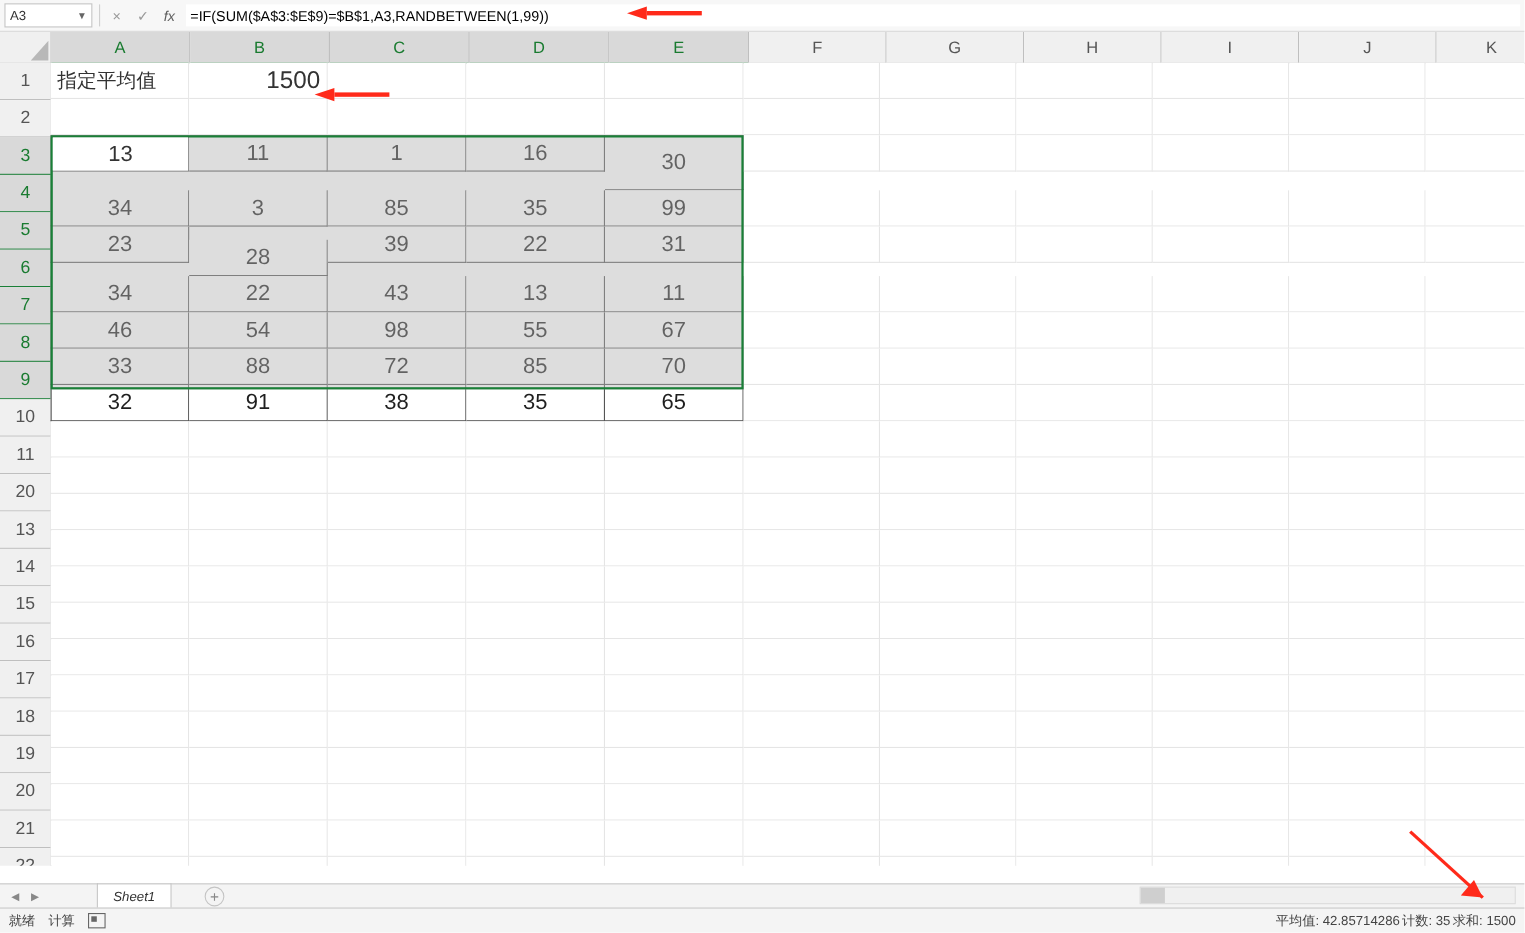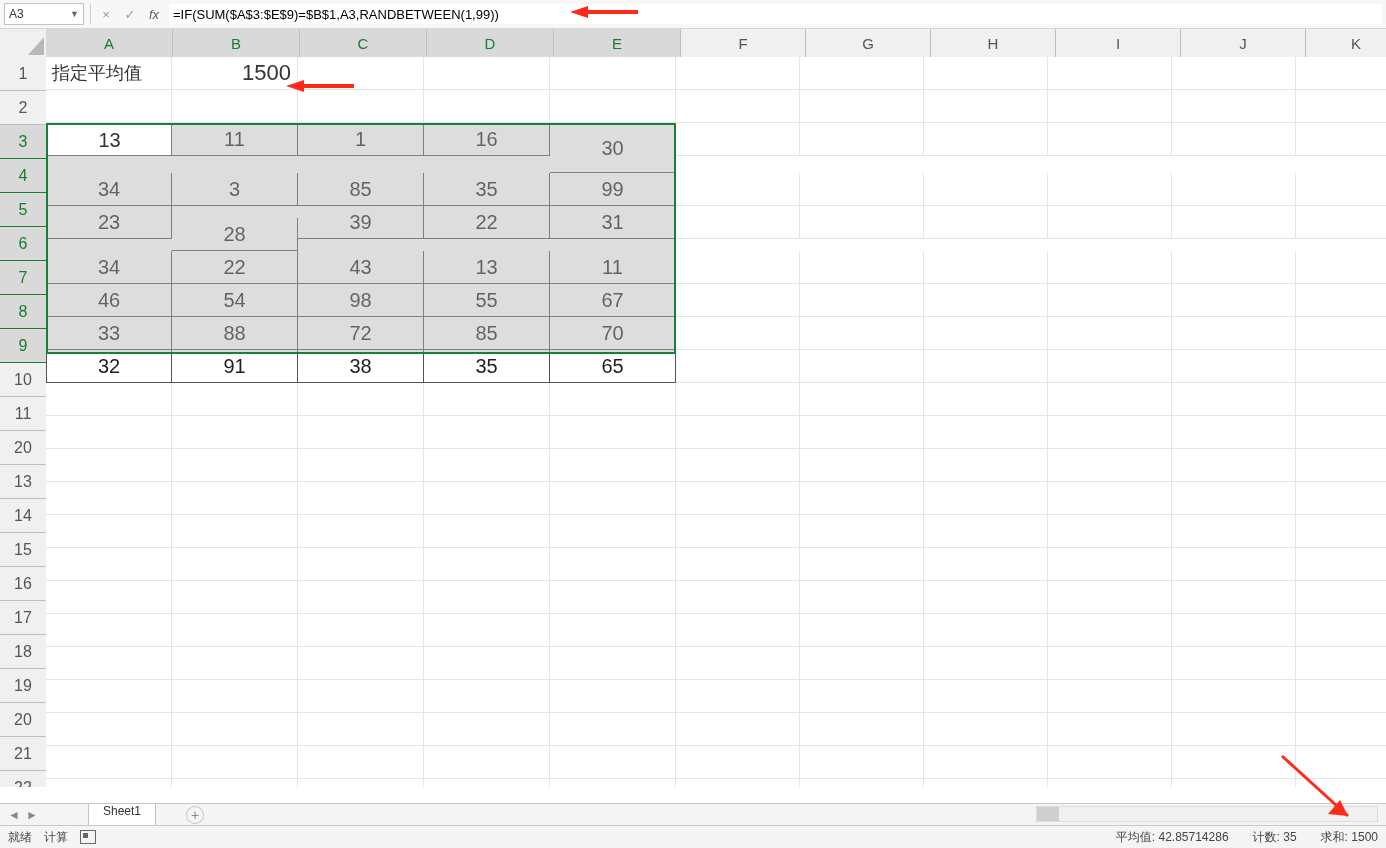--- a/index.html
+++ b/index.html
@@ -211,20 +211,22 @@
     padding-left: 8px;
     color: #888;
   }
   .tab {
     padding: 0 14px;
     height: 22px;
     background: #fff;
     border: 1px solid #c4c4c4;
     border-bottom: 2px solid #197b30;
     display: flex;
+    align-items: center;
+    font-style: italic;
   }
   .tab-add {
     margin-left: 30px;
     color: #888;
     font-size: 14px;
     border: 1px solid #c4c4c4;
     border-radius: 50%;
     width: 16px; height: 16px;
     display: flex;
     align-items: center;
@@ -262,21 +264,21 @@
     justify-content: space-between;
   }
   .status-left {
     display: flex;
     gap: 12px;
     align-items: center;
     color: #444;
   }
   .status-right {
     display: flex;
-    gap: 24px;
+    gap: 2px;
     color: #444;
   }
   .macro-icon {
     display: inline-block;
     width: 14px; height: 12px;
     border: 1px solid #666;
     position: relative;
   }
   .macro-icon::after {
     content: "";

